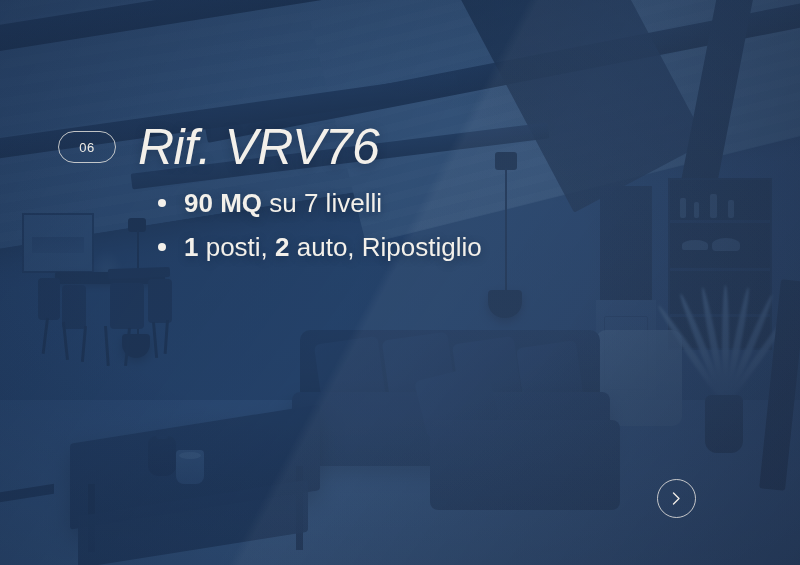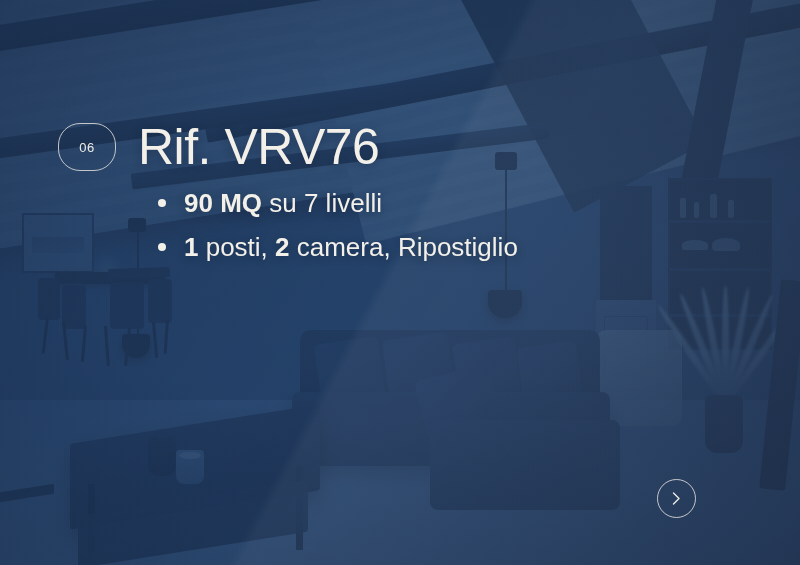--- a/index.html
+++ b/index.html
@@ -237,33 +237,34 @@
   }
 
   
   .content { position:absolute; inset:0; }
 
   .title-row {
     position:absolute; left:58px; top:122px;
     display:flex; align-items:center; gap:22px;
   }
   .badge {
-    width:58px; height:48px;
+    width:58px; height:32px;
     border:1.4px solid rgba(238,236,230,.78);
     border-radius:22px;
     display:flex; align-items:center; justify-content:center;
     color:#efece6; font-size:13px; letter-spacing:.5px;
   }
   .title {
     color:#f3f0ea;
     font-size:50px;
     font-weight:400;
     letter-spacing:-0.5px;
     line-height:1;
     text-shadow:0 2px 10px rgba(14,26,46,.35);
+    font-style:italic;
   }
 
   .bullets {
     position:absolute; left:158px; top:190px;
     list-style:none;
   }
   .bullets li {
     position:relative;
     color:#f3f0ea;
     font-size:26px;
@@ -394,21 +395,21 @@
         <span>06</span>
       </div>
       <div class="title">Rif. VRV76</div>
     </div>
 
     <ul class="bullets">
       <li>
         <b>90 MQ</b><span> su 7 livelli</span>
       </li>
       <li>
-        <b>1</b><span> posti, </span><b>2</b><span> camera, Ripostiglio</span>
+        <b>1</b><span> posti, </span><b>2</b><span> auto, Ripostiglio</span>
       </li>
     </ul>
 
     <div class="next-btn">
       <span>
         <svg width="13" height="15" viewBox="0 0 13 15" fill="none">
           <path d="M3.5 2 L9 7.5 L3.5 13" stroke="#efece6" stroke-width="1.4" stroke-linecap="round" stroke-linejoin="round"></path>
         </svg>
       </span>
     </div>

